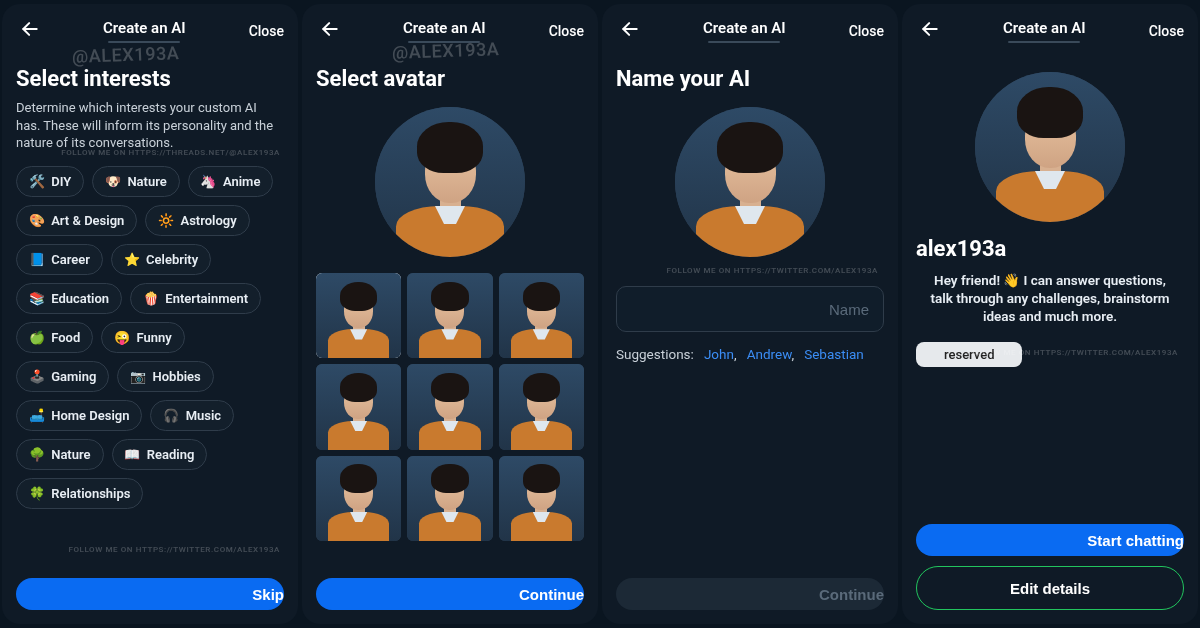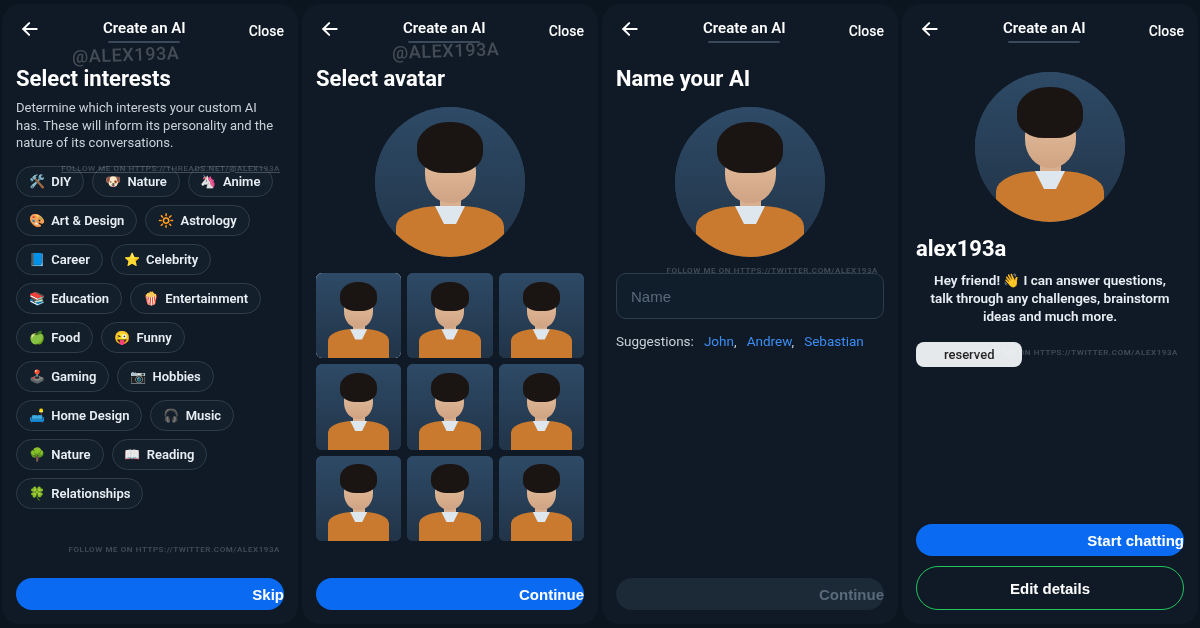--- a/index.html
+++ b/index.html
@@ -111,29 +111,30 @@
   
   .person { width:100%; height:100%; position:relative; }
   .person .bg { position:absolute; inset:0; background:linear-gradient(#2e4a66,#213448); }
   .person .hair { position:absolute; top:10%; left:28%; width:44%; height:34%; background:#1a1412; border-radius:48% 48% 40% 40%; }
   .person .face { position:absolute; top:24%; left:33%; width:34%; height:40%; background:linear-gradient(#e7c3a1,#cfa383); border-radius:46% 46% 48% 48%; }
   .person .neck { position:absolute; top:58%; left:43%; width:14%; height:12%; background:#d8b090; }
   .person .body { position:absolute; bottom:0; left:14%; width:72%; height:34%; background:#c97a2e; border-radius:40% 40% 0 0; }
   .person .collar { position:absolute; bottom:22%; left:40%; width:20%; height:12%; background:#dfe7ee; clip-path:polygon(0 0,100% 0,70% 100%,30% 100%); }
   
   .text-input {
-    margin-top:16px;
+    margin-top:29px;
     background:#101d2a;
     border:1px solid #2f3c4a;
     border-radius:10px;
     height:46px;
     padding:17px 14px;
     color:#e8eef4;
     font-size:15px;
     width:100%;
+    text-align:right;
   }
   .text-input::placeholder { color:#5a6a7a; }
   .suggest-row { margin-top:14px; color:#c8d0d8; font-size:13.5px; }
   .suggest-link { color:#3b8df5; cursor:pointer; }
   .sep { color:#c8d0d8; }
   
   .ai-name { color:#fff; font-weight:700; font-size:22px; text-align:left; margin-top:14px;}
   .ai-intro { color:#e8eef4; font-size:13.5px; font-weight:600; text-align:center; margin-top:10px; line-height:1.35; padding:0 6px;}
   .tag {
     background:#e6e9ec;
@@ -166,21 +167,21 @@
     </div>
     <div class="header-title-wrap">
       <div class="header-title">Create an AI</div>
       <div class="header-underline"></div>
     </div>
     <div class="close-btn">Close</div>
   </div>
   <div class="watermark" style="top:40px; left:70px; font-size:18px; transform:rotate(-2deg);">@ALEX193A</div>
   <div class="section-title">Select interests</div>
   <div class="desc">Determine which interests your custom AI has. These will inform its personality and the nature of its conversations.</div>
-  <div class="watermark" style="top:160px; right:18px;text-decoration:underline;">FOLLOW ME ON HTTPS://THREADS.NET/@ALEX193A</div>
+  <div class="watermark" style="top:144px; right:18px;">FOLLOW ME ON HTTPS://THREADS.NET/@ALEX193A</div>
   <div class="chips" id="chips">
       <div class="chip">
         <span class="chip-emoji">🛠️</span>
         <span>DIY</span>
       </div>
       <div class="chip">
         <span class="chip-emoji">🐶</span>
         <span>Nature</span>
       </div>
       <div class="chip">

